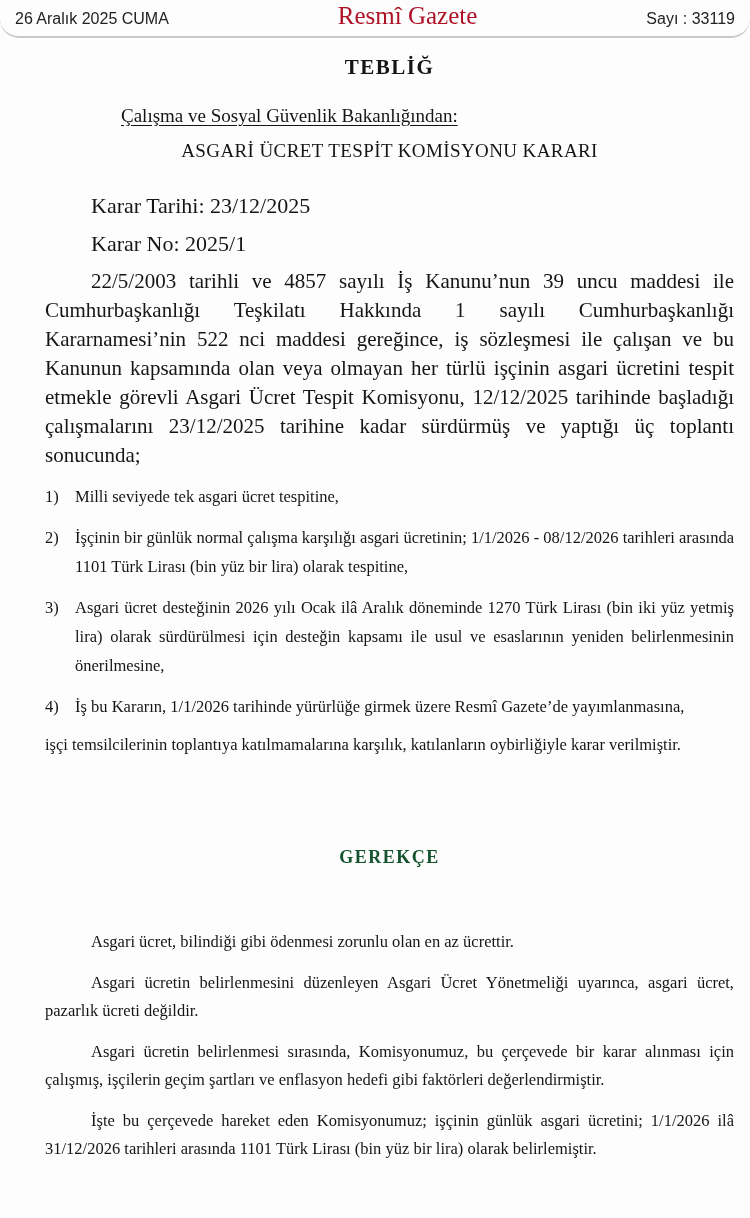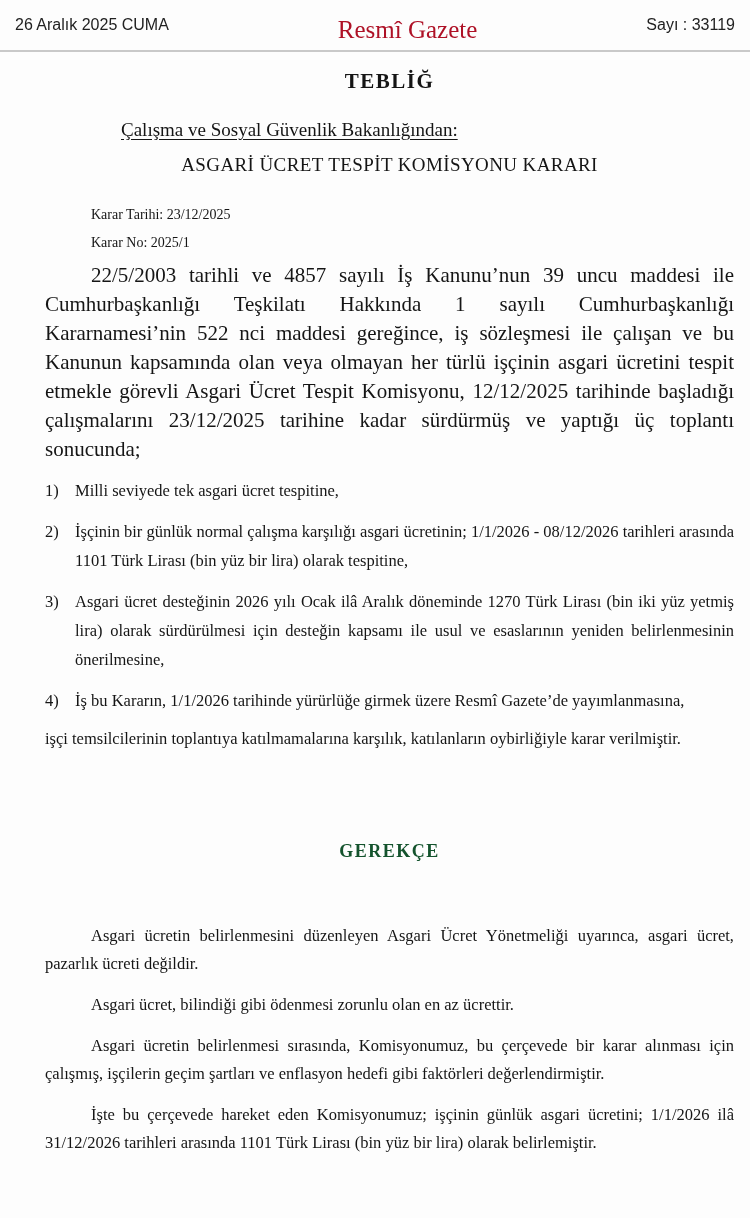--- a/index.html
+++ b/index.html
@@ -10,22 +10,24 @@
     background: #fdfdfd;
     font-family: "Liberation Serif", serif;
     color: #151515;
     overflow: hidden;
     position: relative;
   }
   
   .header {
     display: flex;
     justify-content: space-between;
-    padding: 16px 15px 6px 15px;
+    align-items: flex-end;
+    padding: 2px 15px 6px 15px;
     border-bottom: 2px solid #c9c9c9;
+    border-radius: 19px;
   }
   .header-side {
     font-family: "Liberation Sans", sans-serif;
     font-size: 16px;
     color: #222222;
     padding-bottom: 2px;
   }
   .gazette-title {
     font-family: "Liberation Serif", serif;
     font-size: 25px;
@@ -51,21 +53,21 @@
   }
   .decision-title {
     text-align: center;
     font-size: 19px;
     font-weight: normal;
     letter-spacing: 0.4px;
     margin-top: 13px;
   }
   .karar-line {
     margin-left: 46px;
-    font-size: 14px;
+    font-size: 22px;
   }
   .karar-date { margin-top: 31px; }
   .karar-no { margin-top: 12px; }
   .body-par {
     margin-top: 10px;
     font-size: 21px;
     line-height: 29px;
     text-align: justify;
     text-indent: 46px;
   }
@@ -156,23 +158,23 @@
           <span>İş bu Kararın, 1/1/2026 tarihinde yürürlüğe girmek üzere Resmî Gazete’de yayımlanmasına,</span>
         </div>
       </div>
 
     <p class="closing-par">işçi temsilcilerinin toplantıya katılmamalarına karşılık, katılanların oybirliğiyle karar verilmiştir.</p>
 
     <div class="rationale-title">GEREKÇE</div>
 
     <div class="rationale">
 
+        <p class="rationale-par">Asgari ücret, bilindiği gibi ödenmesi zorunlu olan en az ücrettir.</p>
+
         <p class="rationale-par">Asgari ücretin belirlenmesini düzenleyen Asgari Ücret Yönetmeliği uyarınca, asgari ücret, pazarlık ücreti değildir.</p>
-
-        <p class="rationale-par">Asgari ücret, bilindiği gibi ödenmesi zorunlu olan en az ücrettir.</p>
 
         <p class="rationale-par">Asgari ücretin belirlenmesi sırasında, Komisyonumuz, bu çerçevede bir karar alınması için çalışmış, işçilerin geçim şartları ve enflasyon hedefi gibi faktörleri değerlendirmiştir.</p>
 
         <p class="rationale-par">İşte bu çerçevede hareket eden Komisyonumuz; işçinin günlük asgari ücretini; 1/1/2026 ilâ 31/12/2026 tarihleri arasında 1101 Türk Lirası (bin yüz bir lira) olarak belirlemiştir.</p>
 
       </div>
 
   </div>
 </div>
 

